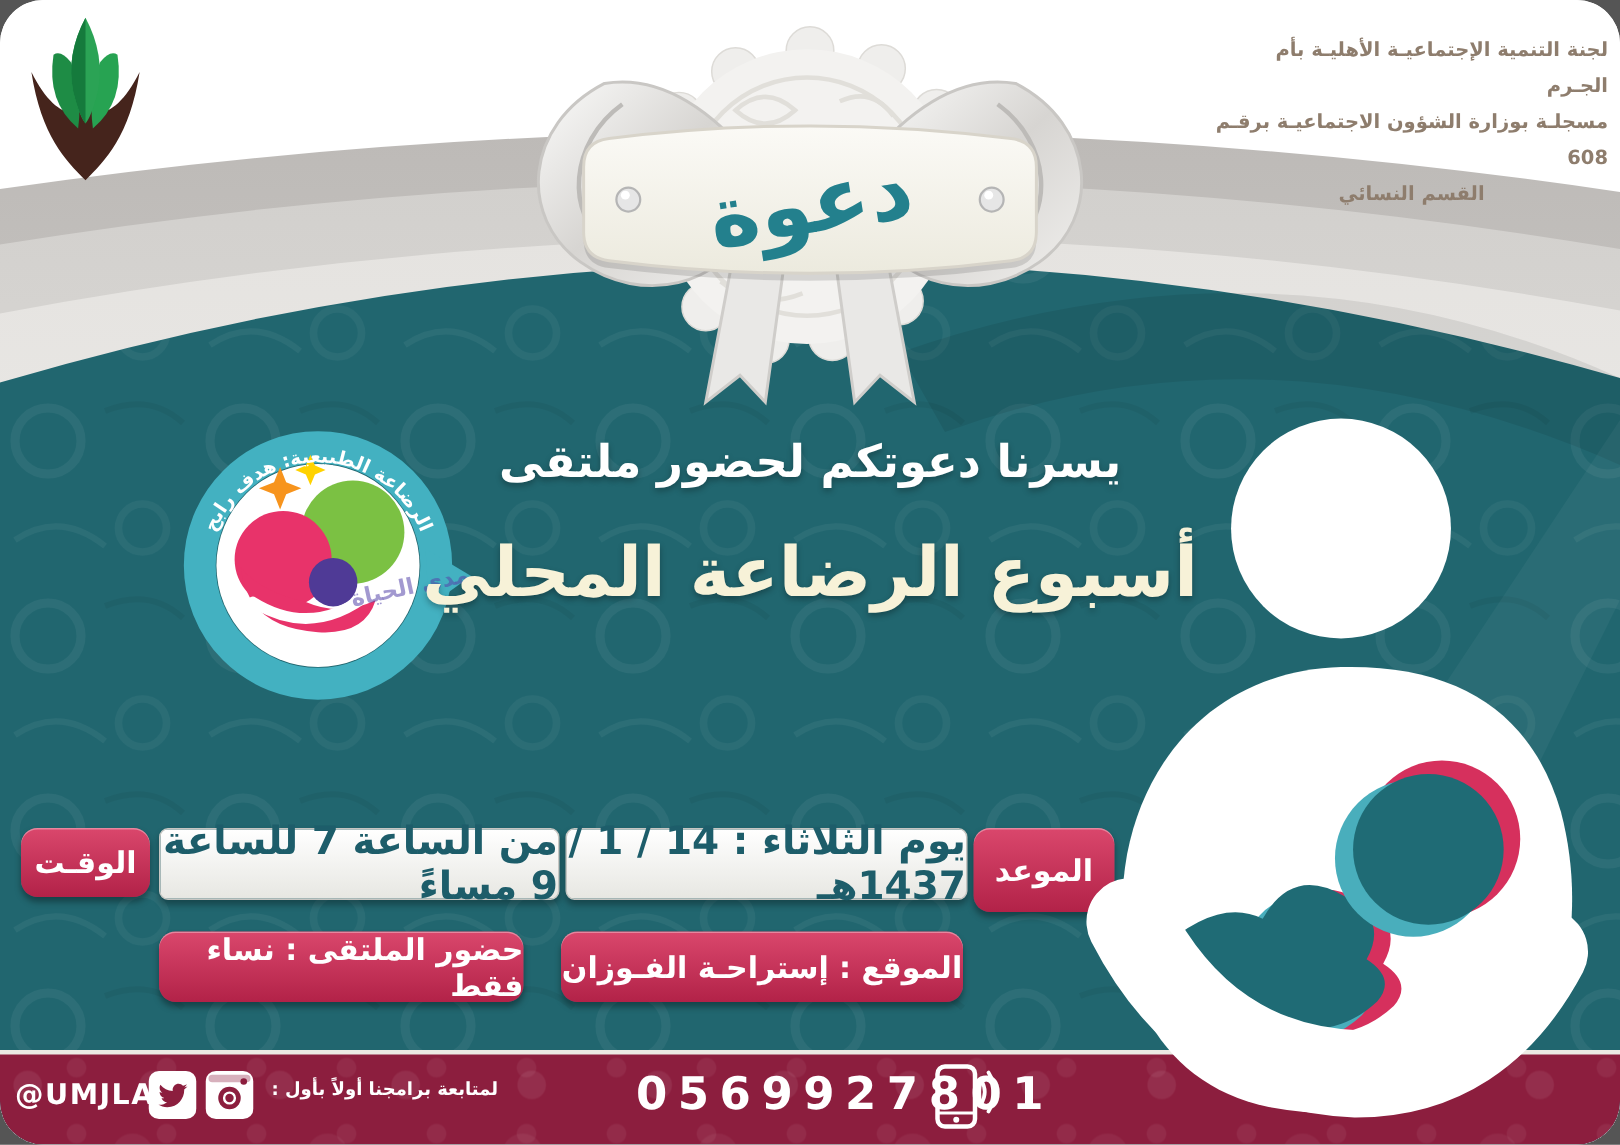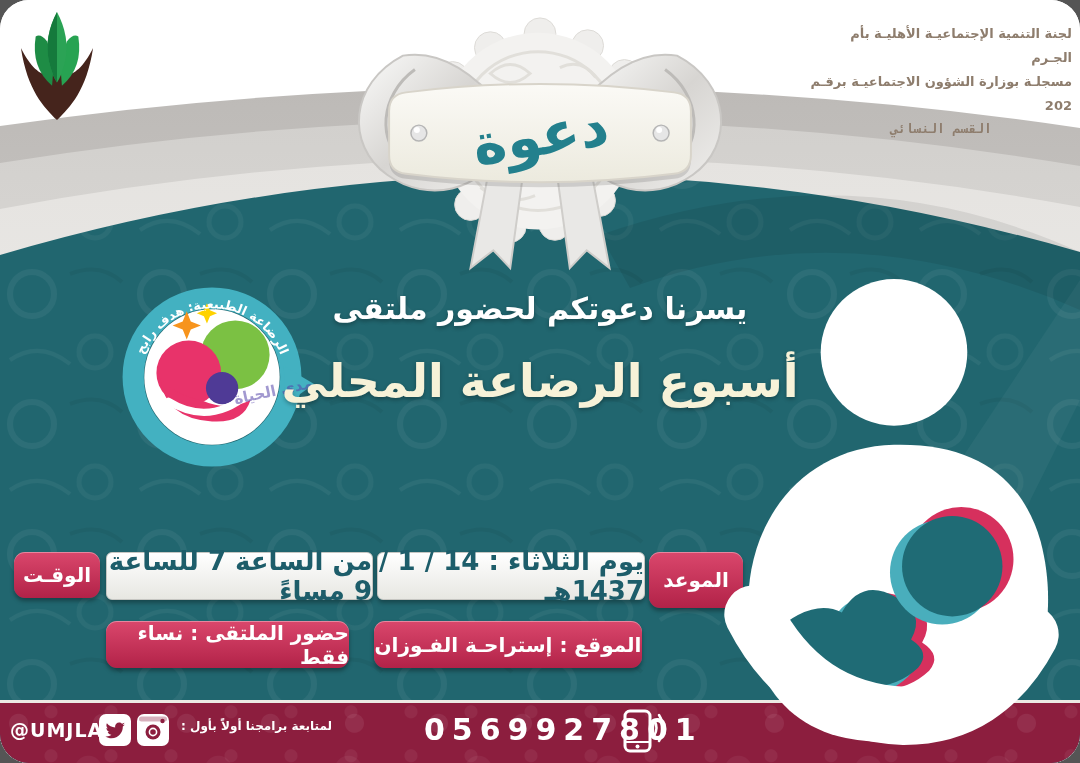--- a/index.html
+++ b/index.html
@@ -20,21 +20,21 @@
       radial-gradient(circle at 22% 35%, rgba(255,255,255,.07) 0 9px, transparent 10px),
       radial-gradient(circle at 68% 72%, rgba(255,255,255,.05) 0 13px, transparent 14px),
       radial-gradient(circle at 85% 20%, rgba(255,255,255,.06) 0 6px, transparent 7px);
     background-size:84px 58px,130px 92px,60px 44px;
   }
   
   #org-block{
     right:8px;top:22px;width:262px;z-index:4;text-align:right;direction:rtl;
     color:#8e7d6d;font-weight:bold;font-size:13px;line-height:24px;
   }
-  #org-block .center-line{text-align:center;font-family:Liberation Mono, monospace;}
+  #org-block .center-line{text-align:center;}
   #assoc-logo{left:16px;top:6px;width:82px;height:120px;z-index:4;}
   #ribbon-wrap{left:330px;top:4px;width:420px;height:278px;z-index:4;}
   
   #wbw-logo{left:116px;top:281px;width:192px;height:192px;z-index:4;overflow:visible;}
   
   .inv-text{z-index:4;text-align:center;direction:rtl;font-weight:bold;
             text-shadow:0 2px 4px rgba(0,0,0,.3);}
   #intro-line{left:280px;top:291px;width:520px;font-size:30px;color:#ffffff;}
   #title-line{left:250px;top:354px;width:580px;font-size:46px;color:#f7f2d8;}
   #slogan-line{left:25px;top:451px;width:800px;font-size:34px;color:#f8e9e6;}
@@ -110,21 +110,21 @@
   <svg id="assoc-logo" class="abs" viewBox="0 0 100 140">
     <path d="M6,48 C14,100 34,120 50,136 C66,120 86,100 94,48 C76,84 58,86 50,74 C42,86 24,84 6,48 Z" fill="#45241c"></path>
     <path d="M24,34 Q18,72 44,94 Q48,64 38,40 Q30,30 24,34 Z" fill="#1e8c45"></path>
     <path d="M76,34 Q82,72 56,94 Q52,64 62,40 Q70,30 76,34 Z" fill="#27a352"></path>
     <path d="M50,4 Q34,34 40,64 Q45,84 50,90 Q55,84 60,64 Q66,34 50,4 Z" fill="#2ba355"></path>
     <path d="M50,4 Q34,34 40,64 Q45,84 50,90 L50,4 Z" fill="#157a3c"></path>
   </svg>
 
   <div id="org-block" class="abs">
     <div>لجنة التنمية الإجتماعيـة الأهليـة بأم الجـرم</div>
-    <div>مسجلـة بوزارة الشؤون الاجتماعيـة برقـم 202</div>
+    <div>مسجلـة بوزارة الشؤون الاجتماعيـة برقـم 608</div>
     <div class="center-line">القسم النسائي</div>
   </div>
 
   <svg id="ribbon-wrap" class="abs" viewBox="0 0 420 280">
     <defs>
       <linearGradient id="wingL" x1="0" y1="0" x2="1" y2="1">
         <stop offset="0" stop-color="#fbfbfa"></stop>
           <stop offset="0.5" stop-color="#d7d5d2"></stop>
           <stop offset="1" stop-color="#f0efed"></stop>
       </linearGradient>

